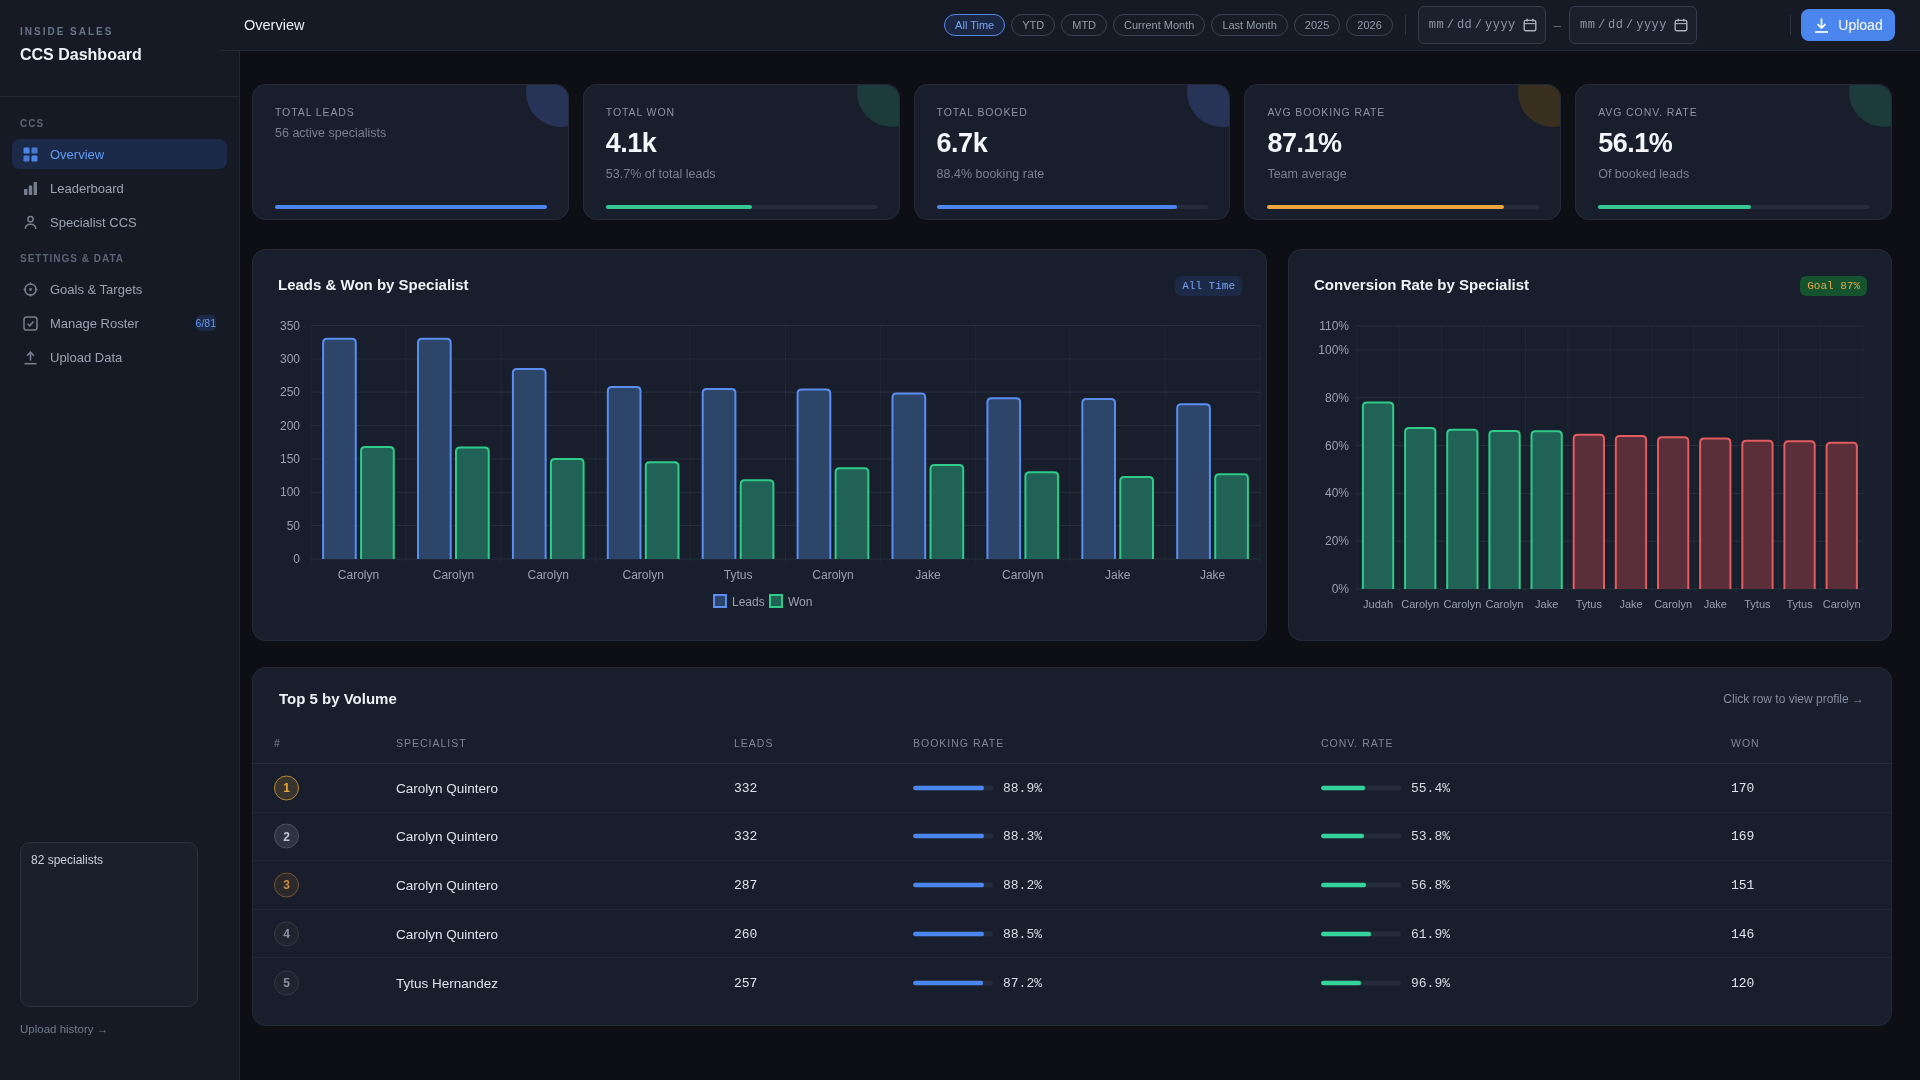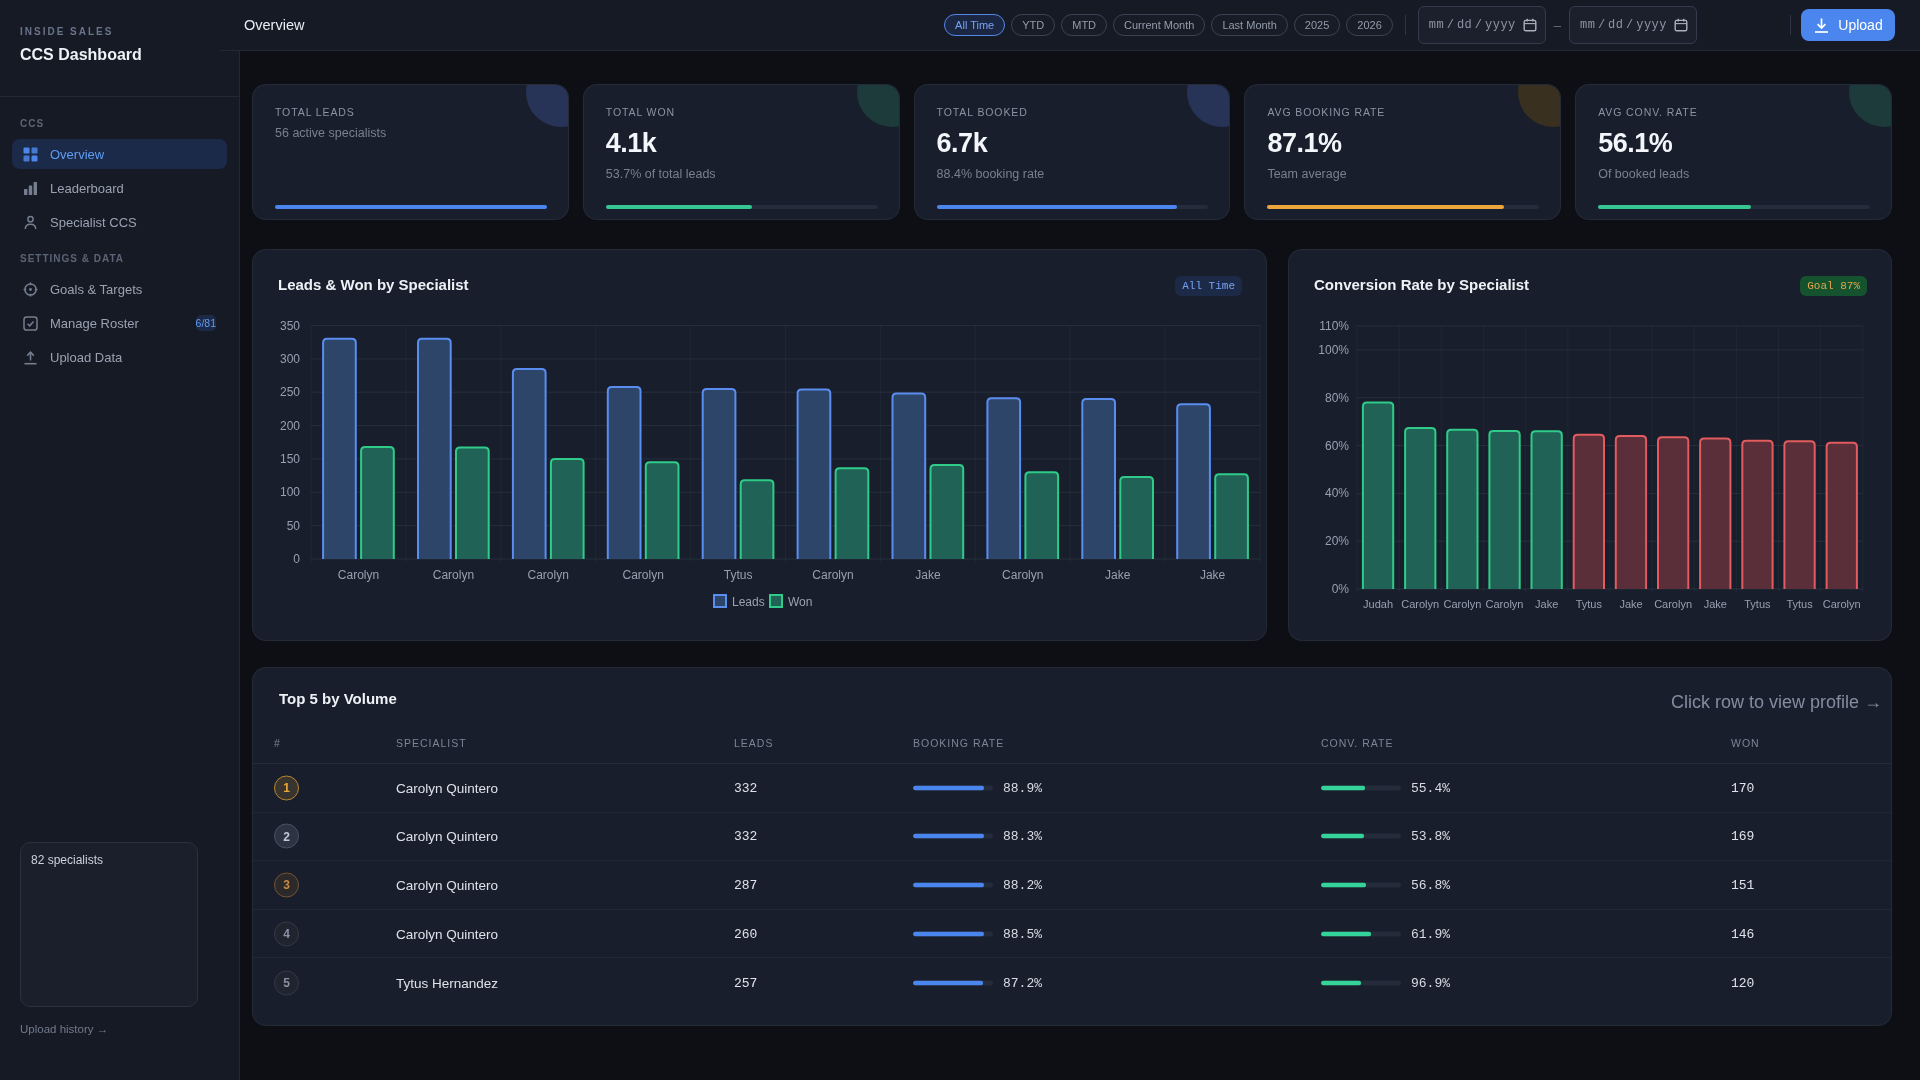--- a/index.html
+++ b/index.html
@@ -38,21 +38,21 @@
 .ks { margin-top:8px; font-size:12.5px; color:#78818f; }
 .ktrack { position:absolute; left:22px; right:21px; bottom:10.5px; height:3.5px; border-radius:3px; background:#242b3a; }
 .charts { display:grid; grid-template-columns:1015px 604px; gap:21px; margin:29px 28px 0 32px; }
 .chart-card { position:relative; height:392px; background:#181e2b; border:1px solid rgba(255,255,255,0.055); border-radius:14px; overflow:hidden; }
 .cc-title { position:absolute; left:25px; top:26px; font-size:15px; font-weight:700; color:#eef1f6; }
 .cc-badge { position:absolute; top:26px; font-family:"Liberation Mono", monospace; font-size:11px; padding:4px 7px; border-radius:6px; }
 .b-blue { right:24px; color:#78a3f2; background:#1c2a47; }
 .b-amber { right:24px; color:#e2a64d; background:#14532d; }
 .tablecard { position:relative; margin:26px 28px 0 32px; height:359px; background:#181e2b; border:1px solid rgba(255,255,255,0.055); border-radius:14px; }
 .tc-title { position:absolute; left:26px; top:22px; font-size:15px; font-weight:700; color:#eef1f6; }
-.tc-hint { position:absolute; right:9px; top:24px; font-size:18px; color:#848da0; }
+.tc-hint { position:absolute; right:27px; top:24px; font-size:12px; color:#848da0; }
 .thead { position:absolute; left:0; top:63px; width:100%; height:33px; padding-top:6px; border-bottom:1px solid #242a39; font-size:10.5px; letter-spacing:1px; color:#7c8597; }
 .thead div, .trow > div { position:absolute; }
 .c-rank { left:21px; width:100px; }
 .c-name { left:143px; width:320px; }
 .c-leads { left:481px; width:160px; font-family:"Liberation Mono", monospace; font-size:13px; }
 .c-book { left:660px; width:390px; }
 .c-conv { left:1068px; width:390px; }
 .c-won { left:1478px; width:120px; font-family:"Liberation Mono", monospace; font-size:13px; }
 .tbody { position:absolute; left:0; top:96px; width:100%; }
 .trow { position:relative; height:48.6px; border-bottom:1px solid #222837; font-size:13.5px; color:#dde2ea; }

